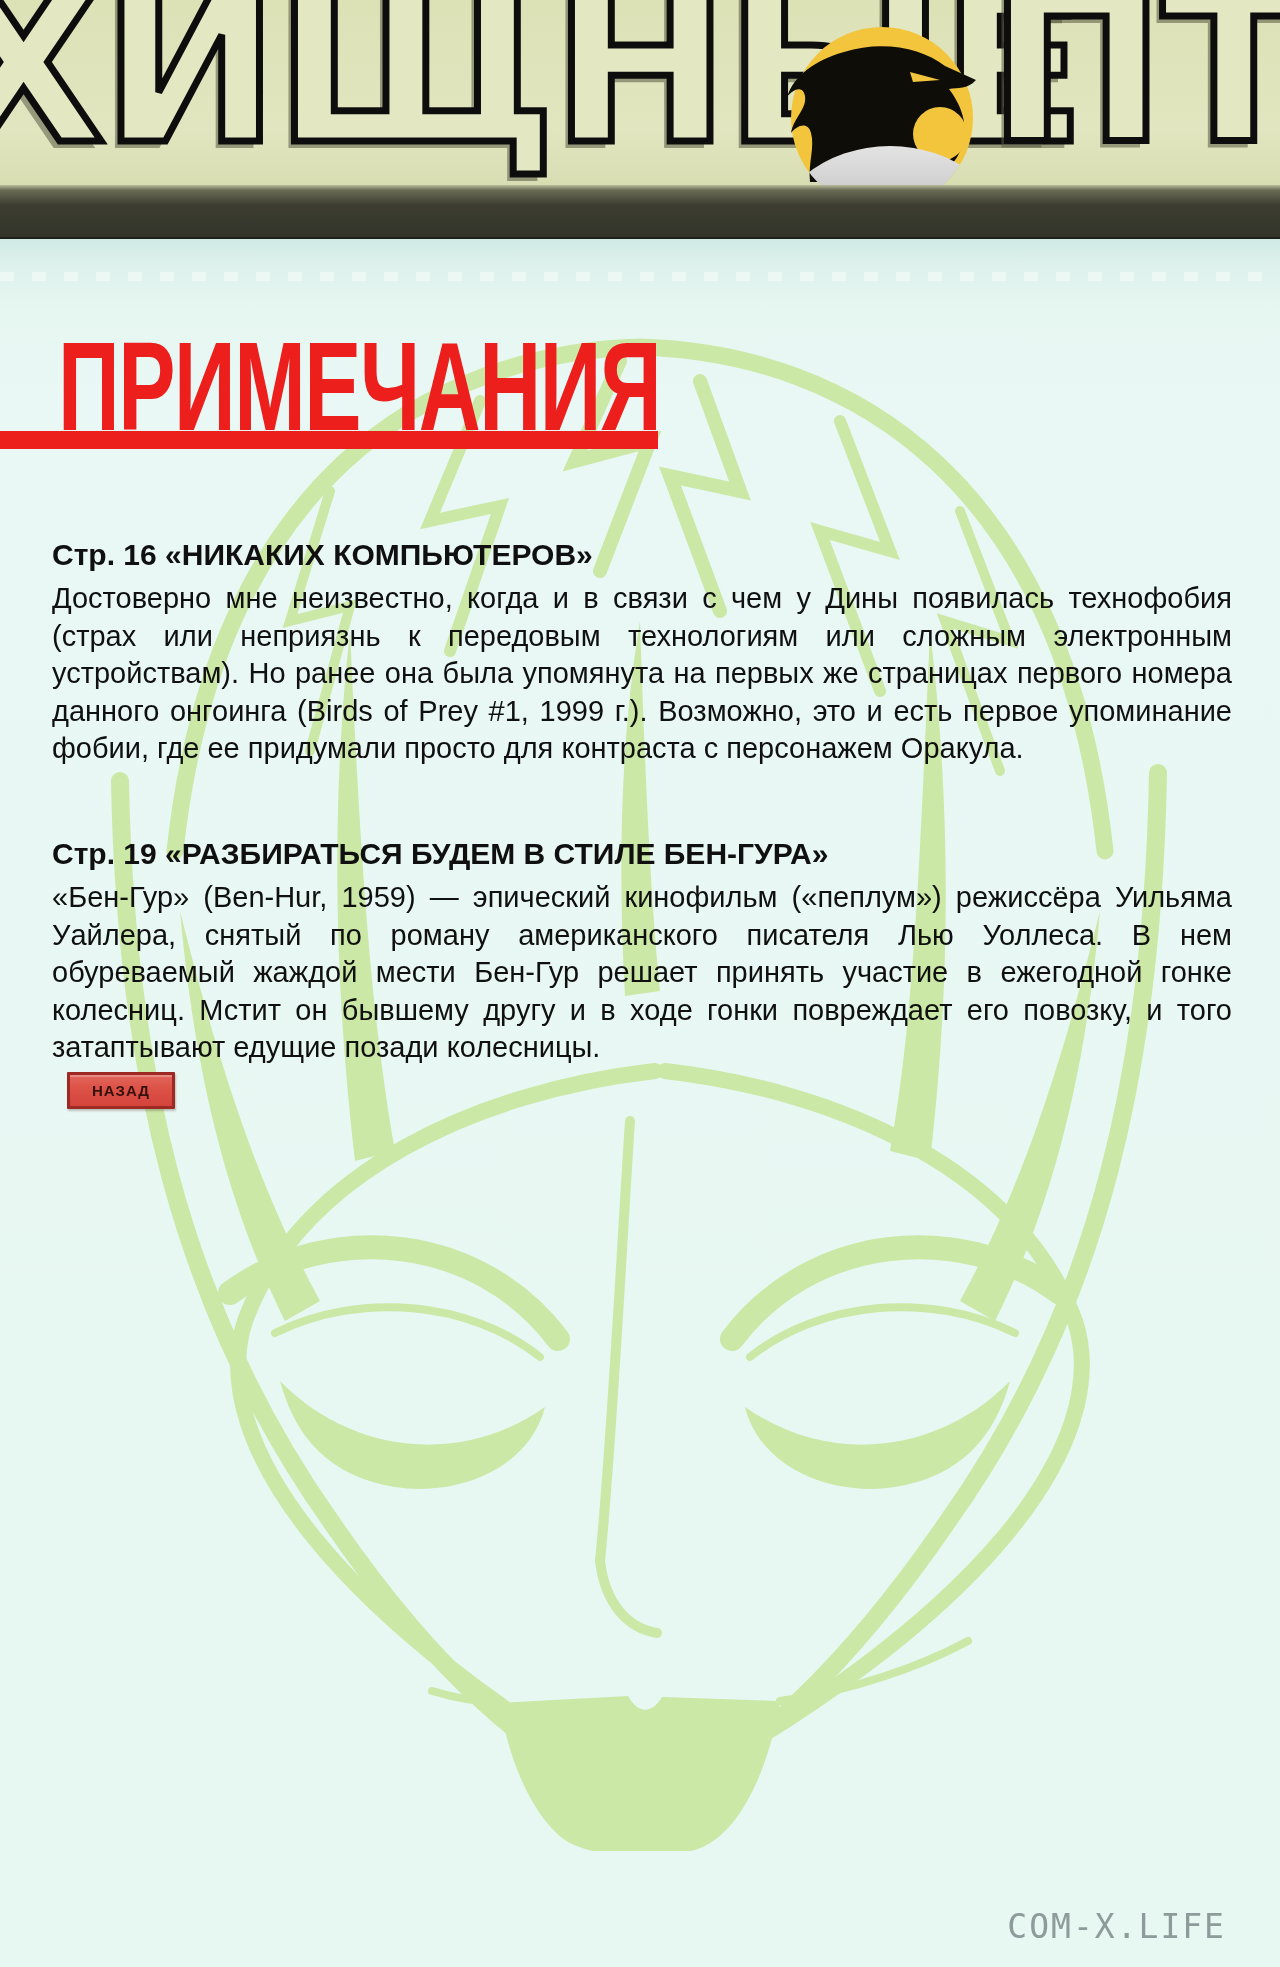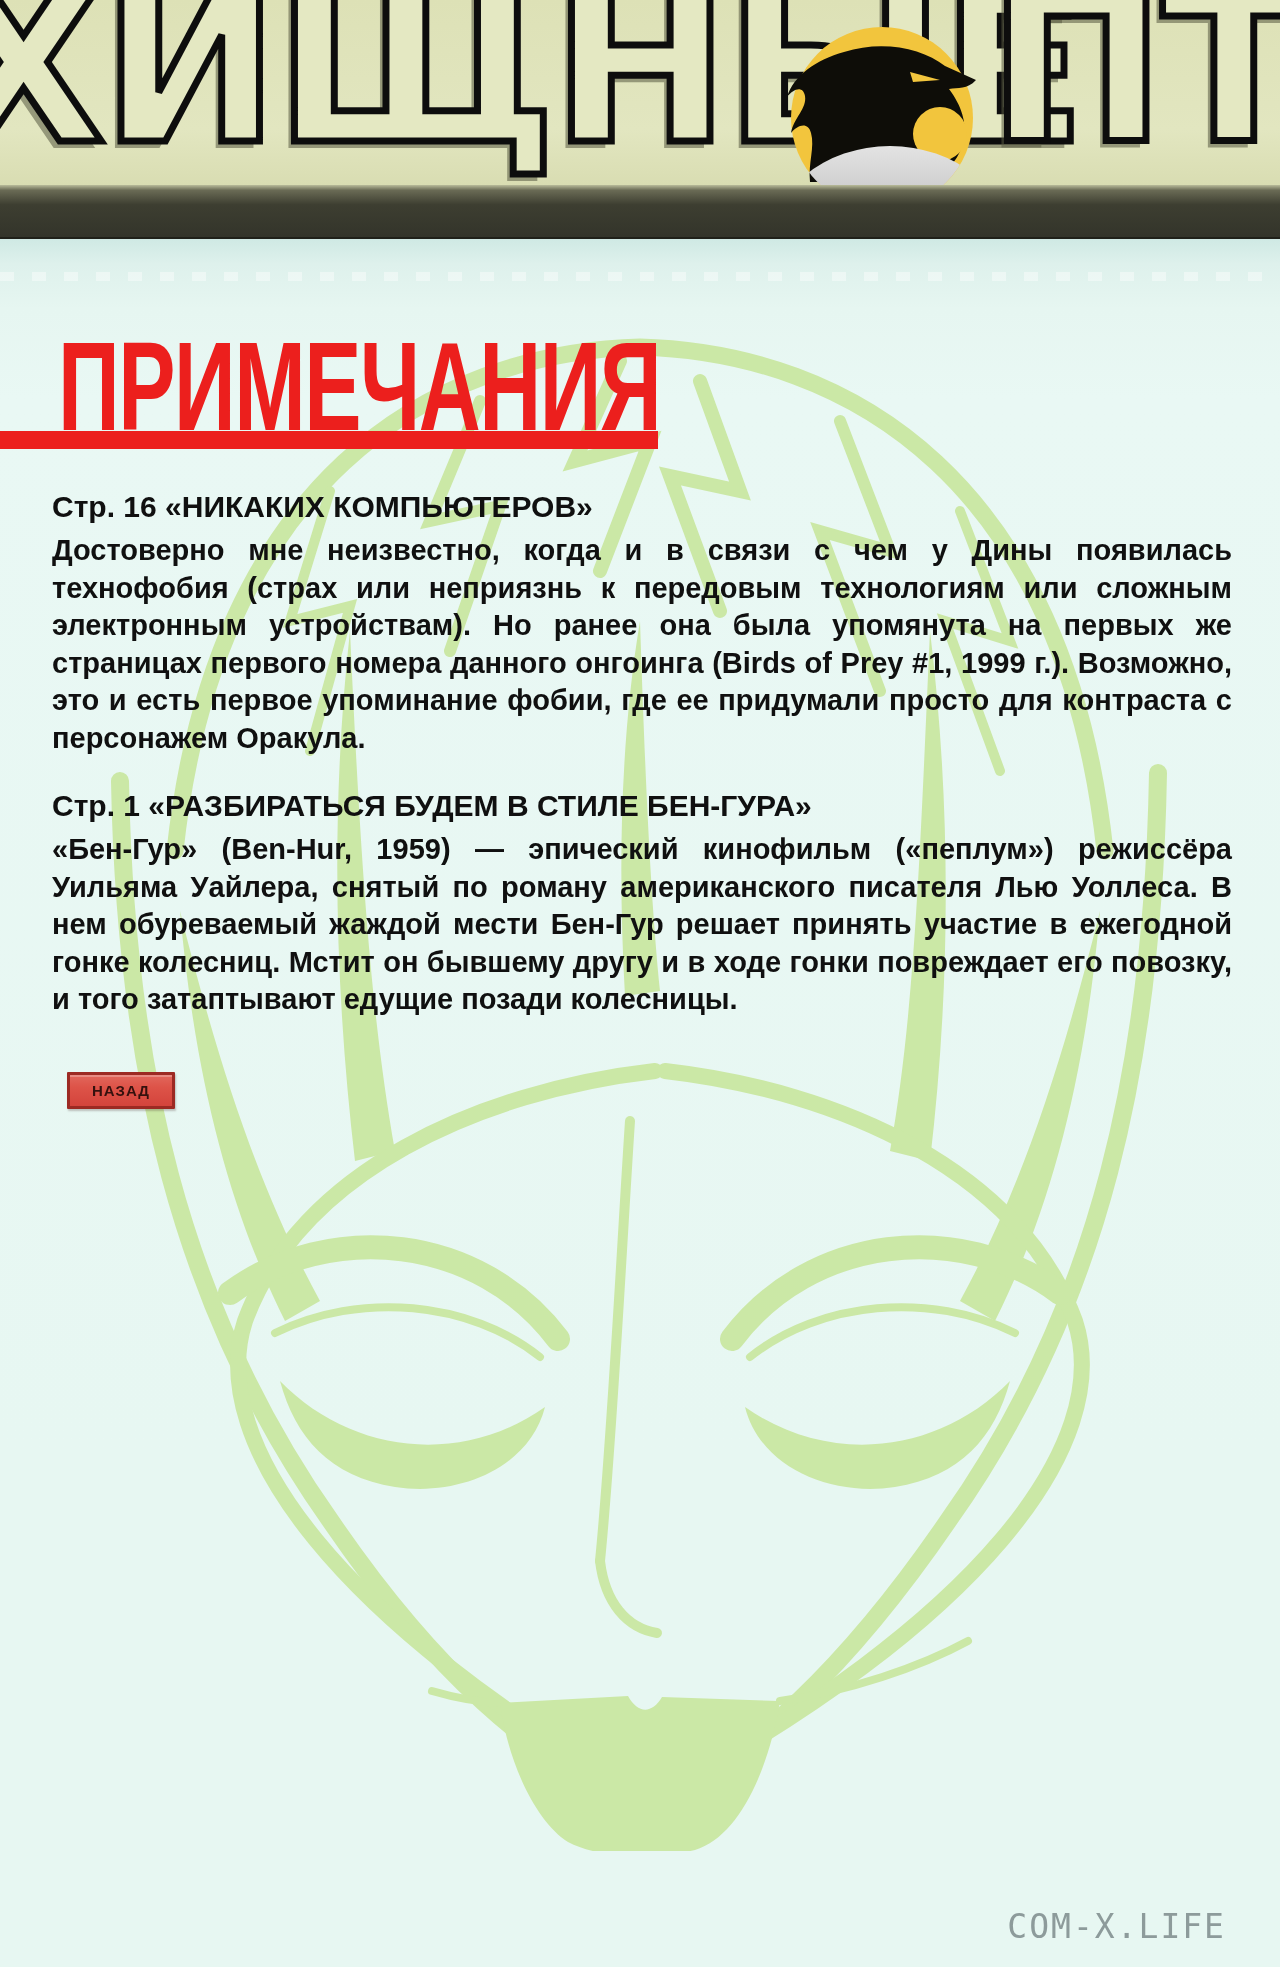--- a/index.html
+++ b/index.html
@@ -27,25 +27,25 @@
     background:linear-gradient(180deg,#cfe9e4 0,#def1ec 25px,#e6f6f1 70px,#e9f8f4 160px,#e7f7f2 100%);}
   .scallop-band{position:absolute;top:33px;left:0;width:100%;height:9px;opacity:.55;
     background:repeating-linear-gradient(90deg,rgba(255,255,255,.75) 0 14px,rgba(255,255,255,0) 14px 32px);}
   .alien-watermark{position:absolute;top:52px;left:0;pointer-events:none;}
 
   .page-title{position:absolute;top:85px;left:58px;margin:0;line-height:1;
     font-size:116px;font-weight:700;color:#ec1f1d;letter-spacing:-2px;
     transform:scale(.74,1.08);transform-origin:left top;white-space:nowrap;}
   .title-underline{position:absolute;top:192px;left:0;width:658px;height:18px;background:#ec1f1d;}
 
-  .note-section{position:absolute;left:52px;width:1180px;color:#101010;}
+  .note-section{position:absolute;left:52px;width:1180px;color:#101010;margin-top:48px;}
   .sec-1{top:250px;}
   .sec-2{top:549px;}
   .note-heading{margin:0 0 7px 0;font-size:30px;font-weight:700;line-height:36px;}
-  .note-body{margin:0;font-size:29px;font-weight:700;line-height:37.5px;
+  .note-body{margin:0;font-size:29px;font-weight:400;line-height:37.5px;
     text-align:justify;}
 
   .back-button{position:absolute;top:833px;left:67px;width:108px;height:37px;
     background:linear-gradient(180deg,#e2675c 0,#dd5348 40%,#d4443c 100%);
     border:3px solid #9c2a23;border-radius:1px;cursor:pointer;
     box-shadow:inset 0 2px 0 rgba(255,255,255,.25), 1px 2px 2px rgba(60,30,30,.25);
     font-family:"Liberation Sans",sans-serif;font-size:15px;font-weight:700;
     letter-spacing:1px;color:#35110e;text-align:center;padding:0;}
 
   .site-watermark{position:absolute;top:1668px;right:54px;
@@ -141,21 +141,21 @@
 
     <h1 class="page-title">ПРИМЕЧАНИЯ</h1>
     <div class="title-underline"></div>
 
     <section class="note-section sec-1">
       <h2 class="note-heading">Стр. 16 «НИКАКИХ КОМПЬЮТЕРОВ»</h2>
       <p class="note-body">Достоверно мне неизвестно, когда и в связи с чем у Дины появилась технофобия (страх или неприязнь к передовым технологиям или сложным электронным устройствам). Но ранее она была упомянута на первых же страницах первого номера данного онгоинга (Birds of Prey #1, 1999 г.). Возможно, это и есть первое упоминание фобии, где ее придумали просто для контраста с персонажем Оракула.</p>
     </section>
 
     <section class="note-section sec-2">
-      <h2 class="note-heading">Стр. 1 «РАЗБИРАТЬСЯ БУДЕМ В СТИЛЕ БЕН-ГУРА»</h2>
+      <h2 class="note-heading">Стр. 19 «РАЗБИРАТЬСЯ БУДЕМ В СТИЛЕ БЕН-ГУРА»</h2>
       <p class="note-body">«Бен-Гур» (Ben-Hur, 1959) — эпический кинофильм («пеплум») режиссёра Уильяма Уайлера, снятый по роману американского писателя Лью Уоллеса. В нем обуреваемый жаждой мести Бен-Гур решает принять участие в ежегодной гонке колесниц. Мстит он бывшему другу и в ходе гонки повреждает его повозку, и того затаптывают едущие позади колесницы.</p>
     </section>
 
     <button class="back-button">НАЗАД</button>
 
     <div class="site-watermark">COM-X.LIFE</div>
   </main>
 </div>
 
 </body></html>

